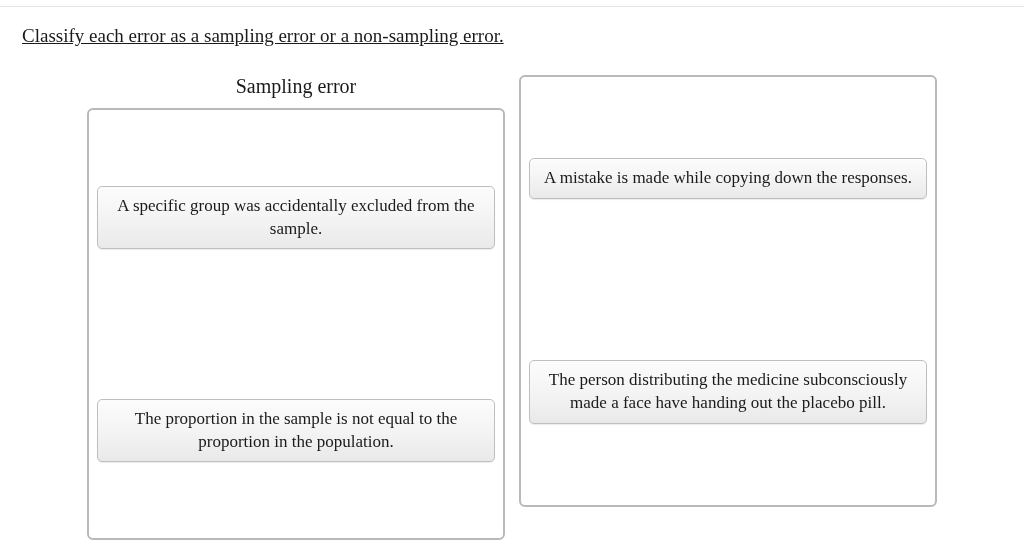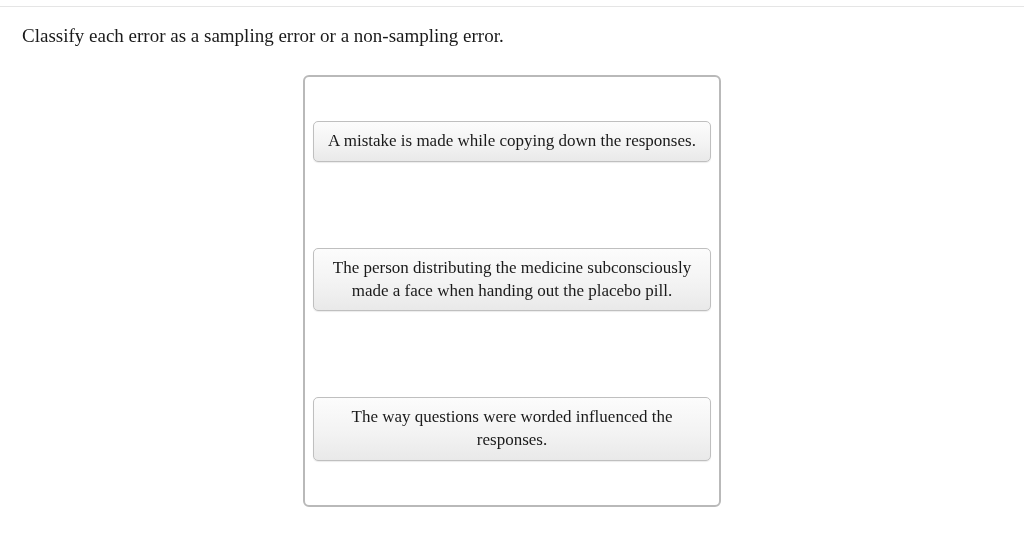--- a/index.html
+++ b/index.html
@@ -15,20 +15,21 @@
     height: 1px;
     background: #e5e5e5;
     margin-top: 6px;
   }
   .page {
     padding: 16px 22px 24px 22px;
   }
   .instruction {
     font-size: 19px;
     margin: 2px 0 28px 0;
+    text-decoration: underline;
   }
   .columns {
     display: flex;
     gap: 14px;
     justify-content: center;
   }
   .col {
     display: flex;
     flex-direction: column;
     align-items: center;
@@ -72,28 +73,44 @@
 <body>
 
 <div class="top-rule"></div>
 
 <div class="page">
 
   <div class="instruction">Classify each error as a sampling error or a non-sampling error.</div>
 
   <div class="columns">
 
+    <div class="col">
+      <div class="col-title">Sampling error</div>
+
+      <div class="bucket left">
+
+        <div class="spacer"></div>
+
+        <div class="card">A specific group was accidentally excluded from the sample.</div>
+
+        <div class="spacer"></div>
+        <div class="spacer"></div>
+
+        <div class="card">The proportion in the sample is not equal to the proportion in the population.</div>
+
+        <div class="spacer"></div>
+      </div>
+    </div>
 
     <div class="col">
 
       <div class="bucket right">
 
         <div class="card">A mistake is made while copying down the responses.</div>
 
-        <div class="card">The person distributing the medicine subconsciously made a face when handing out the placebo pill.</div>
+        <div class="card">The person distributing the medicine subconsciously made a face have handing out the placebo pill.</div>
 
-        <div class="card">The way questions were worded influenced the responses.</div>
 
       </div>
     </div>
 
   </div>
 </div>
 
 </body></html>

